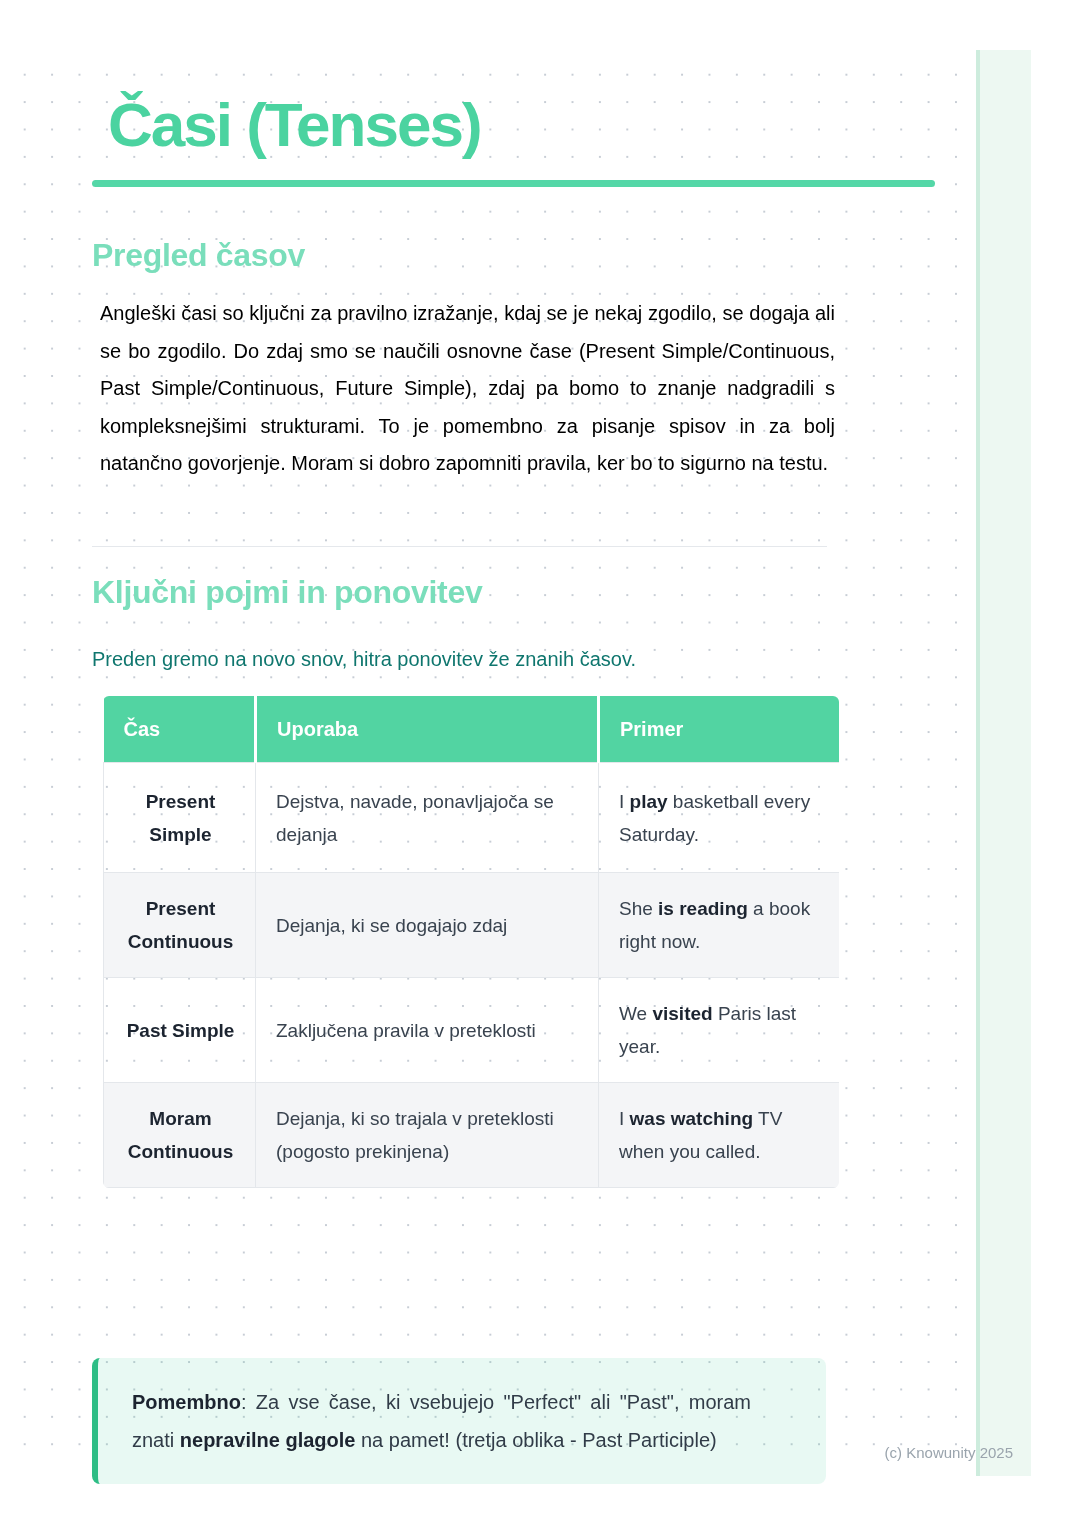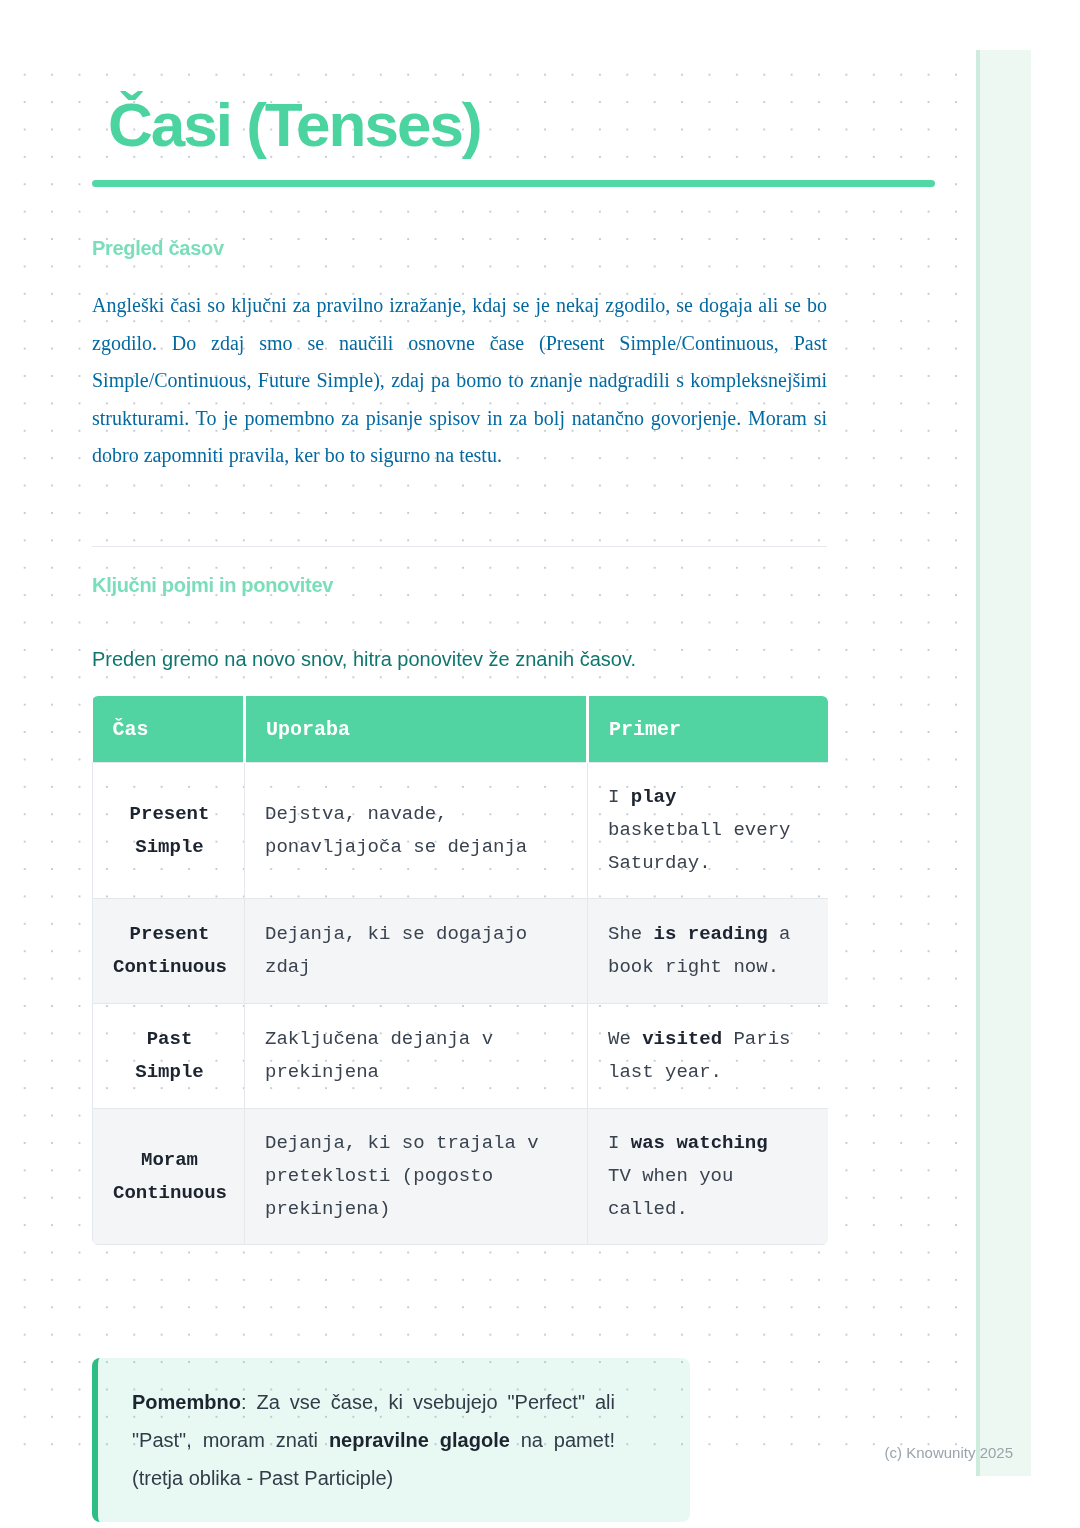--- a/index.html
+++ b/index.html
@@ -30,38 +30,38 @@
     position:absolute;left:108px;top:94px;margin:0;
     font-size:62px;line-height:1;font-weight:bold;letter-spacing:-2px;
     color:#4bd3a0;
   }
   .rule{
     position:absolute;left:92px;top:180px;width:843px;height:7px;
     background:#54d7a7;border-radius:3.5px;
   }
   h2{
     position:absolute;left:92px;margin:0;
-    font-size:20px;font-weight:bold;color:#7adebb;letter-spacing:-0.3px;
+    font-size:32px;font-weight:bold;color:#7adebb;letter-spacing:-0.3px;
   }
   .h2a{top:237px;}
   .h2b{top:574px;}
   .para{
-    position:absolute;left:92px;top:287px;width:735px;margin:0;
-    font-size:20px;line-height:37.5px;text-align:justify;color:#0369a1;font-family:Liberation Serif, serif;
+    position:absolute;left:92px;top:287px;width:735px;margin:8px;
+    font-size:20px;line-height:37.5px;text-align:justify;color:#000000;
   }
   .divider{
     position:absolute;left:92px;top:546px;width:735px;height:1px;background:#e5e8ec;
   }
   .intro{
     position:absolute;left:92px;top:644px;margin:0;
     font-size:20px;line-height:30px;color:#0f766e;
   }
   .tablewrap{
-    position:absolute;left:92px;top:696px;width:736px;
-    border-radius:6px;overflow:hidden;font-family:Liberation Mono, monospace;
+    position:absolute;left:103px;top:696px;width:736px;
+    border-radius:6px;overflow:hidden;
   }
   table{border-collapse:collapse;width:736px;table-layout:fixed;font-size:19px;}
   col.w1{width:152px;} col.w2{width:343px;} col.w3{width:241px;}
   thead th{
     background:#52d4a2;color:#ffffff;font-weight:bold;text-align:left;
     height:66px;padding:0 0 0 20px;font-size:20px;border:none;vertical-align:middle;
   }
   thead th.sep{border-right:3px solid #ffffff;}
   tbody td{
     border:1px solid #e4e7eb;vertical-align:middle;
@@ -69,21 +69,21 @@
     background:transparent;
   }
   tbody tr:nth-child(even) td{background:#f4f5f7;}
   tbody tr:nth-child(1){height:110px;}
   tbody tr:nth-child(2),tbody tr:nth-child(3),tbody tr:nth-child(4){height:105px;}
   tbody tr:nth-child(5){height:130px;}
   td.c1{font-weight:bold;color:#1c2430;text-align:center;}
   td.c3{padding-right:28px;}
   .b{font-weight:bold;color:#1c2430;}
   .callout{
-    position:absolute;left:92px;top:1358px;width:598px;box-sizing:border-box;
+    position:absolute;left:92px;top:1358px;width:734px;box-sizing:border-box;
     background:rgba(78,211,160,0.13);
     border-left:6px solid #2ebd85;
     border-radius:8px;
     padding:25px 75px 25px 34px;
   }
   .callout p{margin:0;font-size:20px;line-height:38px;text-align:justify;color:#313c48;}
   .footer{
     position:absolute;top:1444px;right:67px;
     font-size:15px;color:#9aa4ad;z-index:2;
   }
@@ -126,21 +126,21 @@
             <td class="c2">Dejstva, navade, ponavljajoča se dejanja</td>
             <td class="c3"><span>I </span><span class="b">play</span><span> basketball every Saturday.</span></td>
           </tr>
           <tr>
             <td class="c1">Present Continuous</td>
             <td class="c2">Dejanja, ki se dogajajo zdaj</td>
             <td class="c3"><span>She </span><span class="b">is reading</span><span> a book right now.</span></td>
           </tr>
           <tr>
             <td class="c1">Past Simple</td>
-            <td class="c2">Zaključena dejanja v prekinjena</td>
+            <td class="c2">Zaključena pravila v preteklosti</td>
             <td class="c3"><span>We </span><span class="b">visited</span><span> Paris last year.</span></td>
           </tr>
           <tr>
             <td class="c1">Moram Continuous</td>
             <td class="c2">Dejanja, ki so trajala v preteklosti (pogosto prekinjena)</td>
             <td class="c3"><span>I </span><span class="b">was watching</span><span> TV when you called.</span></td>
           </tr>
         </tbody>
     </table>
   </div>

